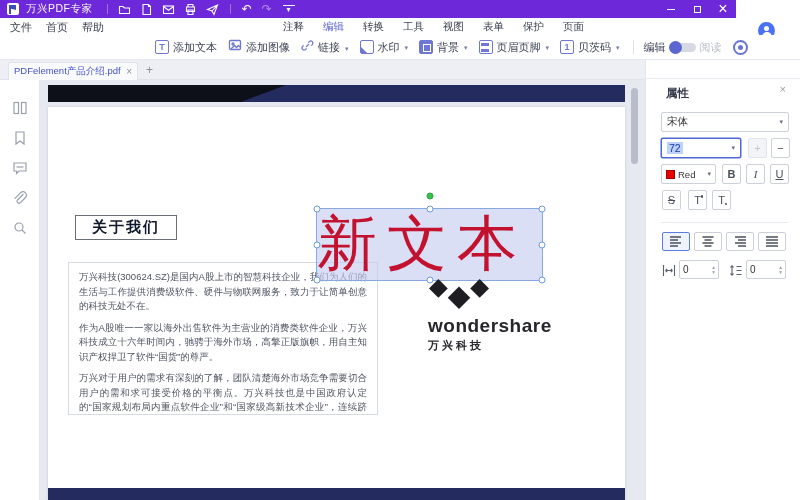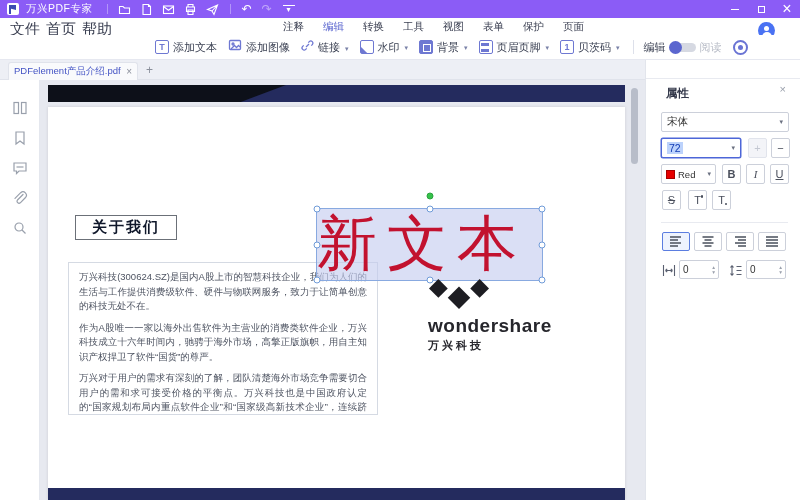--- a/index.html
+++ b/index.html
@@ -1,40 +1,40 @@
 <!DOCTYPE html>
 <html><head>
 <meta charset="utf-8">
 <style>
   * { margin:0; padding:0; box-sizing:border-box; }
   html,body { background:#fff; }
   #app { position:relative; width:800px; height:500px; overflow:hidden;
          font-family:"Liberation Sans", sans-serif; background:#fff; user-select:none; }
 
   
-  .titlebar { position:absolute; left:0; top:0; width:800px; height:18px; background:#8b5cf6;
+  .titlebar { position:absolute; left:0; top:0; width:736px; height:18px; background:#6d28d9;
               display:flex; align-items:center; color:#fff; }
   .tb-logo { width:12px; height:12px; margin-left:7px; background:#fff; border-radius:2px; position:relative; }
   .tb-logo::after { content:""; position:absolute; left:2px; top:2px; width:7px; height:5px;
                     background:#3D4BB2; clip-path:polygon(0 0,100% 0,100% 100%,30% 75%,0 100%); }
   .tb-logo::before { content:""; position:absolute; left:2px; top:2px; width:2px; height:9px; background:#3D4BB2; }
   .tb-name { font-size:10.5px; margin:0 8px 0 7px; letter-spacing:.5px; }
   .tb-sep { width:1px; height:10px; background:rgba(255,255,255,.35); margin:0 6px; }
   .tb-ic { width:22px; height:18px; display:flex; align-items:center; justify-content:center; cursor:pointer; }
   .tb-ic svg { stroke:#fff; fill:none; stroke-width:1.1; }
   .tb-glyph { font-size:12px; line-height:18px; width:20px; text-align:center; cursor:pointer; }
   .dim { opacity:.45; }
   .tb-collapse { width:12px; text-align:center; border-top:1px solid #fff; font-size:8px; line-height:8px; margin-left:6px; cursor:pointer; }
   .win-ctrl { position:absolute; top:0; height:18px; display:flex; align-items:center; justify-content:center; width:26px; cursor:pointer; color:#fff; }
   .wc-min-bar { width:8px; height:1px; background:#fff; display:block; }
   .wc-max-box { width:7px; height:7px; border:1px solid #fff; display:block; }
 
   
   .menurow { position:absolute; left:0; top:18px; width:800px; height:17px; background:#fff; }
-  .menu-item { position:absolute; top:2px; font-size:15px; color:#3a3f51; cursor:pointer; }
+  .menu-item { position:absolute; top:2px; font-size:11px; color:#3a3f51; cursor:pointer; }
   .ribbon { position:absolute; left:283px; top:2px; display:flex; gap:19px; }
   .rtab { font-size:10.5px; color:#3a3f51; padding-bottom:2px; cursor:pointer; }
   .rtab.active { color:#5B66CF; border-bottom:2px solid #5B66CF; }
   .avatar { position:absolute; right:25px; top:22px; width:17px; height:17px; border-radius:50%;
             background:#4a72f3; cursor:pointer; overflow:hidden; }
   .avatar .head { position:absolute; left:6px; top:3.5px; width:5px; height:5px; border-radius:50%; background:#fff; }
   .avatar .bodyy { position:absolute; left:3.5px; top:10px; width:10px; height:7px; border-radius:5px 5px 0 0; background:#fff; }
 
   
   .toolrow { position:absolute; left:0; top:35px; width:800px; height:25px; background:#fff;

